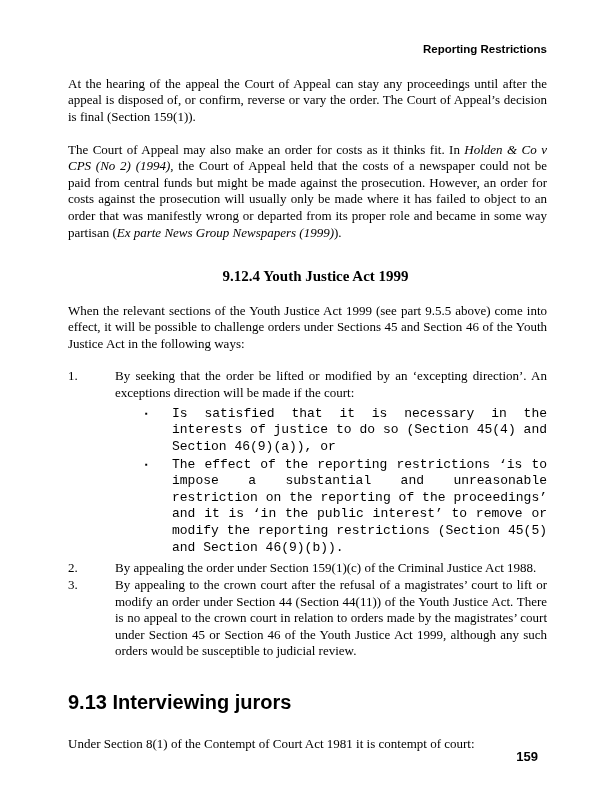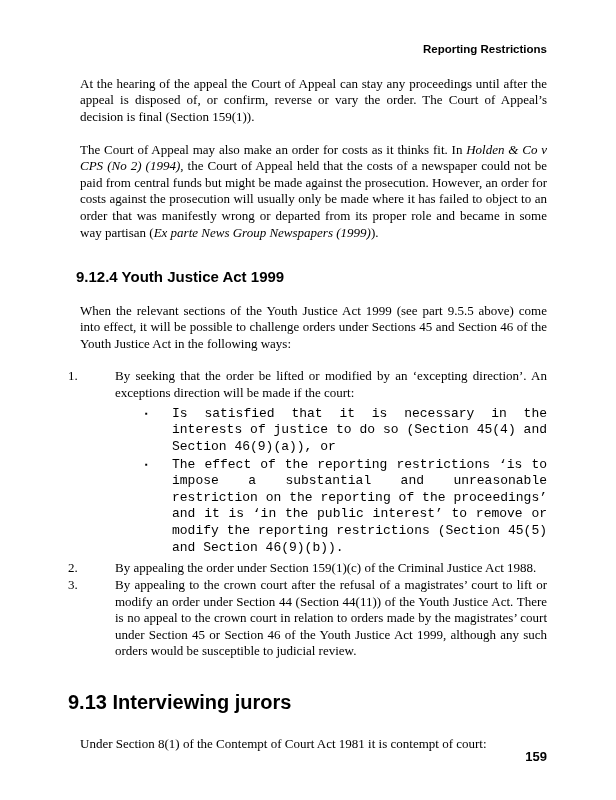--- a/index.html
+++ b/index.html
@@ -22,28 +22,29 @@
   }
   .running-header {
     font-family: "Liberation Sans", sans-serif;
     font-weight: bold;
     font-size: 11.5px;
     text-align: right;
     margin-bottom: 19px;
   }
   p.body {
     text-align: justify;
-    margin: 0 0 16px 12px;
+    margin: 0 0 16px 0;
   }
   .italic { font-style: italic; }
   .heading-sub {
-    font-family: Liberation Sans, sans-serif;
+    font-family: Liberation Serif, serif;
     font-weight: bold;
     font-size: 15px;
-    margin: 26px 0 16px 8px;
+    margin: 26px 0 16px 16px;
+    text-align: center;
   }
   .heading-main {
     font-family: "Liberation Sans", sans-serif;
     font-weight: bold;
     font-size: 20px;
     margin: 30px 0 20px 0;
   }
   .num-list { margin: 0; }
   .num-item {
     display: flex;
@@ -73,21 +74,21 @@
     text-align: justify;
     font-family: Liberation Mono, monospace;
   }
   .quote {
     margin: 14px 16px 14px 32px;
     text-align: justify;
   }
   .closing { margin: 0; }
   .page-number {
     position: absolute;
-    right: 69px;
+    right: 78px;
     bottom: 34px;
     font-family: "Liberation Sans", sans-serif;
     font-weight: bold;
     font-size: 13px;
   }
 </style>
 </head>
 <body>
 
 <div class="page">

